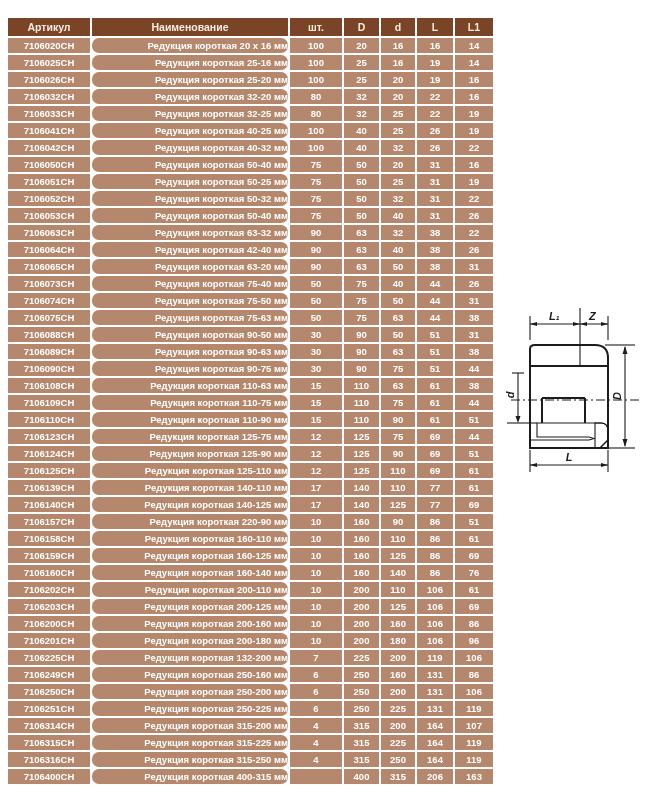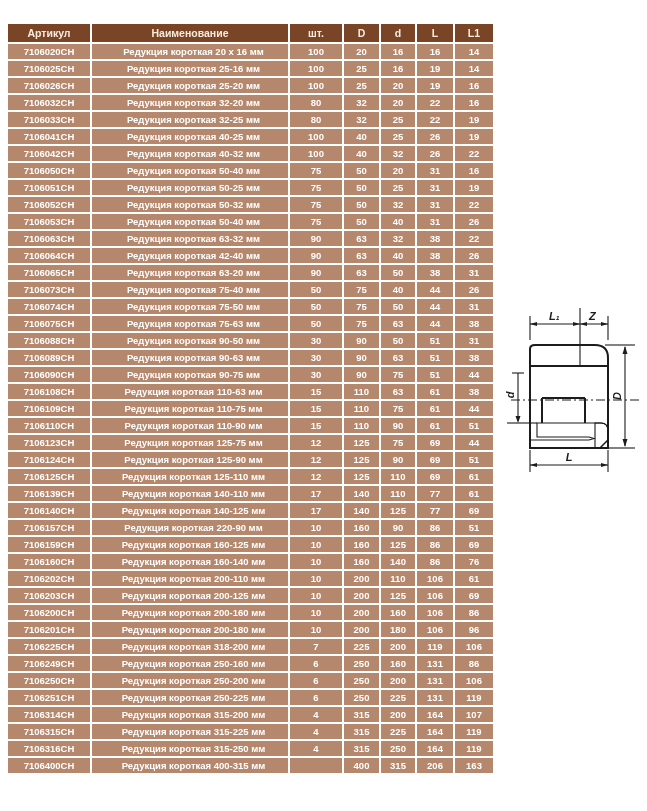--- a/index.html
+++ b/index.html
@@ -1,39 +1,39 @@
 <!DOCTYPE html>
 <html style="--header_bg: #7a4527; --header_text: #f8ecdc; --row_bg: #b5876c; --row_text: #ffffff; --grid: #ffffff; --diagram_line: #1c1c1c;"><head>
 <meta charset="utf-8">
 <style>
   html,body{margin:0;padding:0;}
   body{
     width:647px;height:811px;position:relative;background:#ffffff;
     font-family:"Liberation Sans",sans-serif;overflow:hidden;
   }
   table[data-name="product-table"]{
-    position:absolute;left:6px;top:22px;
+    position:absolute;left:6px;top:16px;
     width:489px;table-layout:fixed;
     border-collapse:separate;border-spacing:2px;
   }
   th{
     background:var(--header_bg,#7a4527);
     color:var(--header_text,#f8ecdc);
     font-size:10.5px;font-weight:bold;
     height:18px;padding:0;text-align:center;
     white-space:nowrap;overflow:hidden;
   }
   td{
     background:var(--row_bg,#b5876c);
     color:var(--row_text,#ffffff);
     font-size:9.5px;font-weight:bold;line-height:1;
     height:15px;padding:0;text-align:center;
     white-space:nowrap;overflow:hidden;
   }
-  td.c-name{text-align:center;padding-left:7px;}
+  td.c-name{text-align:right;padding-left:7px;border-radius:7px;}
   .w-article{width:82px}.w-name{width:196px}.w-qty{width:52px}
   .w-D{width:35px}.w-d{width:34px}.w-L{width:36px}.w-L1{width:38px}
   svg[data-name="reducer-diagram"]{
     position:absolute;left:505px;top:288px;
   }
   svg .ln{stroke:var(--diagram_line,#1c1c1c);fill:none}
   svg .thick{stroke-width:2}
   svg .thin{stroke-width:1.1}
   svg .arr{fill:var(--diagram_line,#1c1c1c);stroke:none}
   svg text{
@@ -322,20 +322,29 @@
       <tr data-name="table-row">
         <td data-name="cell-article" class="c-article">7106157CH</td>
         <td data-name="cell-name" class="c-name">Редукция короткая 220-90 мм</td>
         <td data-name="cell-qty" class="c-qty">10</td>
         <td data-name="cell-D" class="c-D">160</td>
         <td data-name="cell-d" class="c-d">90</td>
         <td data-name="cell-L" class="c-L">86</td>
         <td data-name="cell-L1" class="c-L1">51</td>
       </tr>
       <tr data-name="table-row">
+        <td data-name="cell-article" class="c-article">7106158CH</td>
+        <td data-name="cell-name" class="c-name">Редукция короткая 160-110 мм</td>
+        <td data-name="cell-qty" class="c-qty">10</td>
+        <td data-name="cell-D" class="c-D">160</td>
+        <td data-name="cell-d" class="c-d">110</td>
+        <td data-name="cell-L" class="c-L">86</td>
+        <td data-name="cell-L1" class="c-L1">61</td>
+      </tr>
+      <tr data-name="table-row">
         <td data-name="cell-article" class="c-article">7106159CH</td>
         <td data-name="cell-name" class="c-name">Редукция короткая 160-125 мм</td>
         <td data-name="cell-qty" class="c-qty">10</td>
         <td data-name="cell-D" class="c-D">160</td>
         <td data-name="cell-d" class="c-d">125</td>
         <td data-name="cell-L" class="c-L">86</td>
         <td data-name="cell-L1" class="c-L1">69</td>
       </tr>
       <tr data-name="table-row">
         <td data-name="cell-article" class="c-article">7106160CH</td>
@@ -377,21 +386,21 @@
         <td data-name="cell-article" class="c-article">7106201CH</td>
         <td data-name="cell-name" class="c-name">Редукция короткая 200-180 мм</td>
         <td data-name="cell-qty" class="c-qty">10</td>
         <td data-name="cell-D" class="c-D">200</td>
         <td data-name="cell-d" class="c-d">180</td>
         <td data-name="cell-L" class="c-L">106</td>
         <td data-name="cell-L1" class="c-L1">96</td>
       </tr>
       <tr data-name="table-row">
         <td data-name="cell-article" class="c-article">7106225CH</td>
-        <td data-name="cell-name" class="c-name">Редукция короткая 318-200 мм</td>
+        <td data-name="cell-name" class="c-name">Редукция короткая 132-200 мм</td>
         <td data-name="cell-qty" class="c-qty">7</td>
         <td data-name="cell-D" class="c-D">225</td>
         <td data-name="cell-d" class="c-d">200</td>
         <td data-name="cell-L" class="c-L">119</td>
         <td data-name="cell-L1" class="c-L1">106</td>
       </tr>
       <tr data-name="table-row">
         <td data-name="cell-article" class="c-article">7106249CH</td>
         <td data-name="cell-name" class="c-name">Редукция короткая 250-160 мм</td>
         <td data-name="cell-qty" class="c-qty">6</td>

